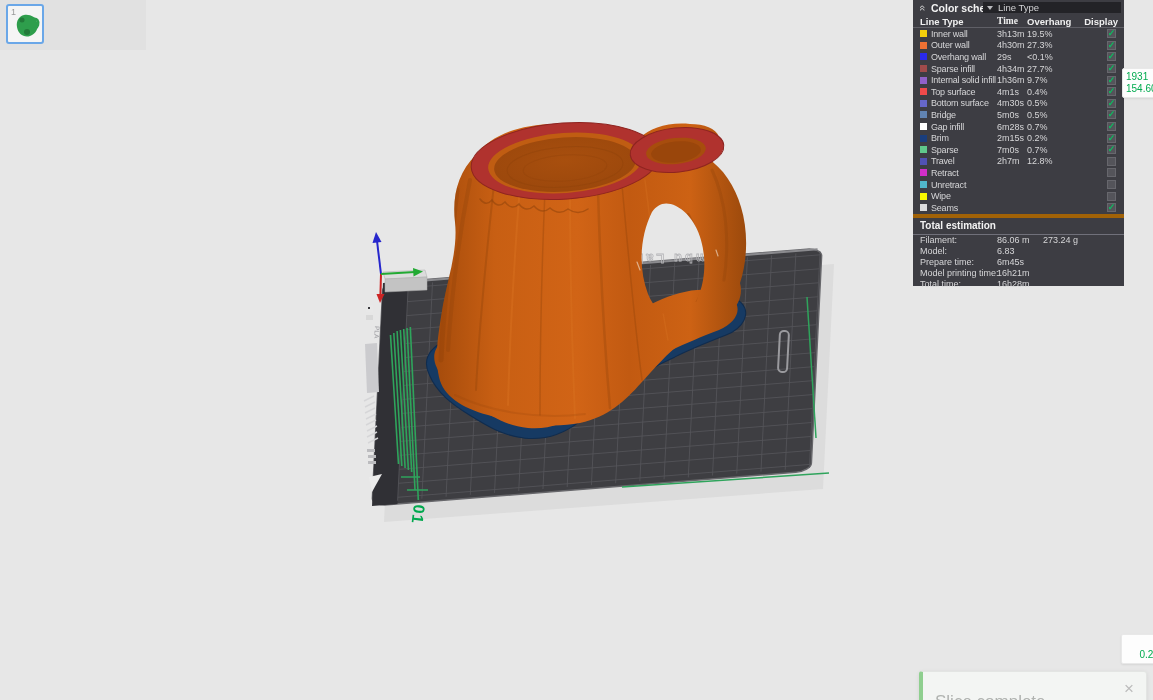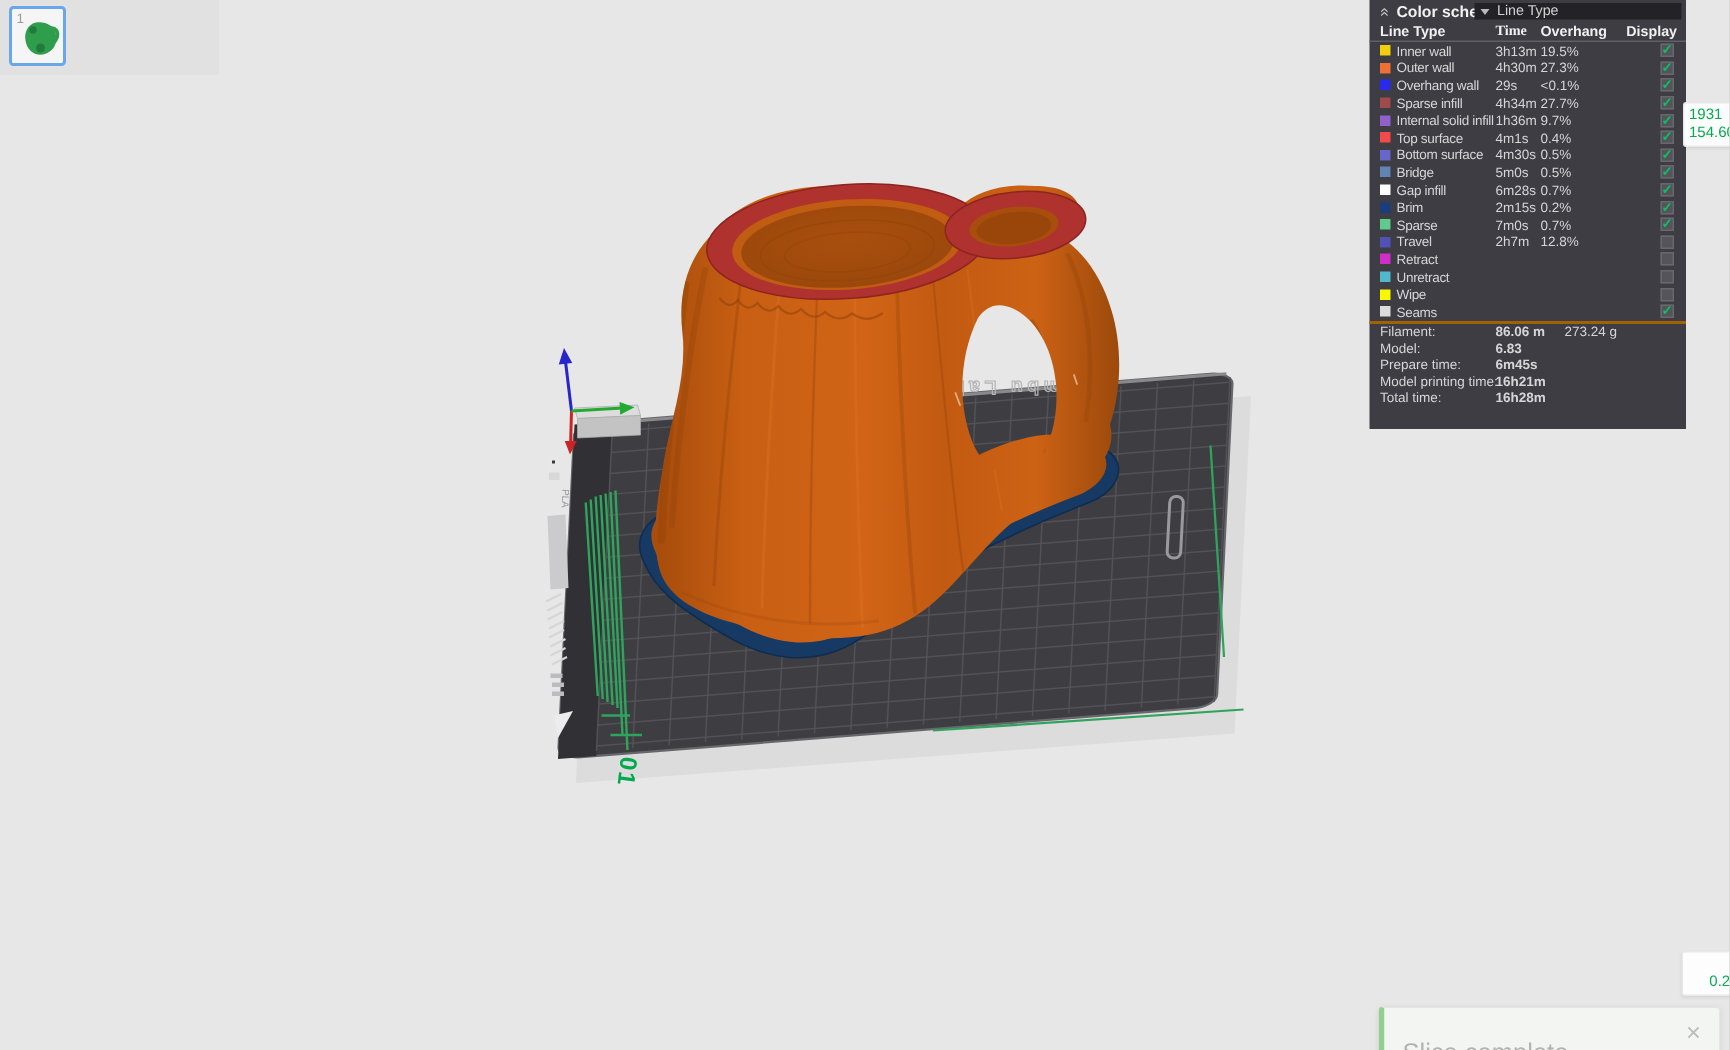--- a/index.html
+++ b/index.html
@@ -27,34 +27,34 @@
   .panel-title{font-weight:bold;font-size:10.5px;color:#f2f2f2;margin-left:3px;}
   .dropdown{position:absolute;right:3px;top:2px;width:130px;height:11px;background:#232327;
             display:flex;align-items:center;padding:0 4px;cursor:pointer;}
   .dd-caret{width:0;height:0;border-left:3.5px solid transparent;border-right:3.5px solid transparent;
             border-top:4px solid #b9b9bd;margin-right:5px;}
   .dd-value{color:#d2d2d4;font-size:9.5px;}
   .cols{display:flex;align-items:center;height:12px;padding-left:7px;font-weight:bold;
         font-size:9.5px;color:#f0f0f0;border-bottom:1px solid #5f5f66;}
   .c-line{width:77px;}.c-time{width:30px;font-family:Liberation Serif, serif;}.c-pct{width:44px;}
   .c-disp{margin-left:auto;margin-right:6px;}
-  .rows{border-bottom:2px solid #a16207;}
+  .rows{border-bottom:4px solid #a16207;}
   .row{display:flex;align-items:center;height:11.6px;padding-left:7px;}
   .sw{width:7px;height:7px;margin-right:4px;flex:none;}
   .lbl{width:66px;white-space:nowrap;overflow:visible;letter-spacing:-.2px;}
   .tm{width:30px;}.pc{width:44px;}
   .cb{margin-left:auto;margin-right:8px;width:9px;height:9px;background:#54545a;
       border:1px solid #67676d;box-sizing:border-box;display:flex;align-items:center;
       justify-content:center;cursor:pointer;}
   .chk{font-style:normal;color:#0ac060;font-size:9px;line-height:1;font-weight:bold;}
   .tot-title{font-weight:bold;font-size:10px;color:#f2f2f2;padding:2px 7px 3px;
              border-bottom:1px solid #70707a;}
   .trow{display:flex;align-items:center;height:10.9px;padding-left:7px;}
   .t-lbl{width:77px;white-space:nowrap;}
-  .t-val{width:46px;white-space:nowrap;font-weight:bold;}
+  .t-val{width:46px;white-space:nowrap;}
   .t-val2{white-space:nowrap;}
   
   .tip{position:absolute;background:#fdfdfd;border:1px solid #e8e8e8;border-radius:2px;
        color:#00ab4f;font-size:10px;line-height:12px;padding:2px 3px;cursor:pointer;
        box-shadow:0 1px 2px rgba(0,0,0,.08);}
   #tip-layer{left:1122px;top:68px;width:44px;}
   #tip-step{left:1121px;top:634px;width:34px;text-align:right;padding-right:6px;}
   
   #notif{position:absolute;left:919px;top:671px;width:228px;height:34px;background:#f3f5f3;
          border:1px solid #e3e5e3;border-left:4px solid #8fcf8f;border-radius:3px;
@@ -425,20 +425,21 @@
       <div class="row">
           <span class="sw" style="background: rgb(220, 220, 220);"></span>
           <span class="lbl">Seams</span>
           <span class="tm"></span>
           <span class="pc"></span>
           <span class="cb">
             <i class="chk">✓</i>
           </span>
         </div>
     </div>
+    <div class="tot-title">Total estimation</div>
     <div>
       <div class="trow">
           <span class="t-lbl">Filament:</span>
           <span class="t-val">86.06 m</span>
           <span class="t-val2">273.24 g</span>
         </div>
       <div class="trow">
           <span class="t-lbl">Model:</span>
           <span class="t-val">6.83</span>
           <span class="t-val2"></span>

